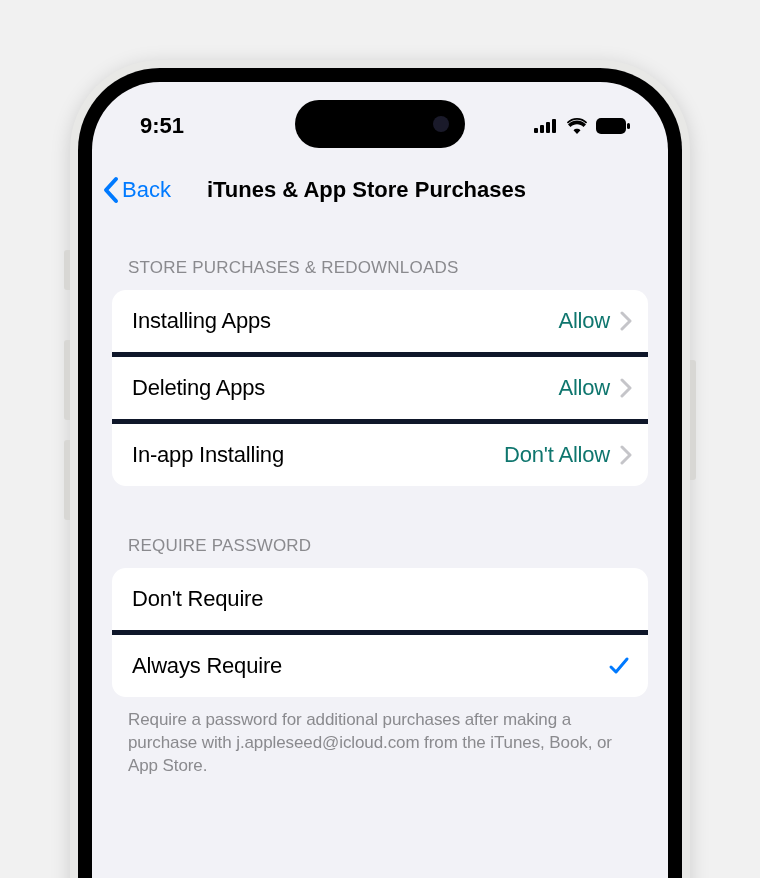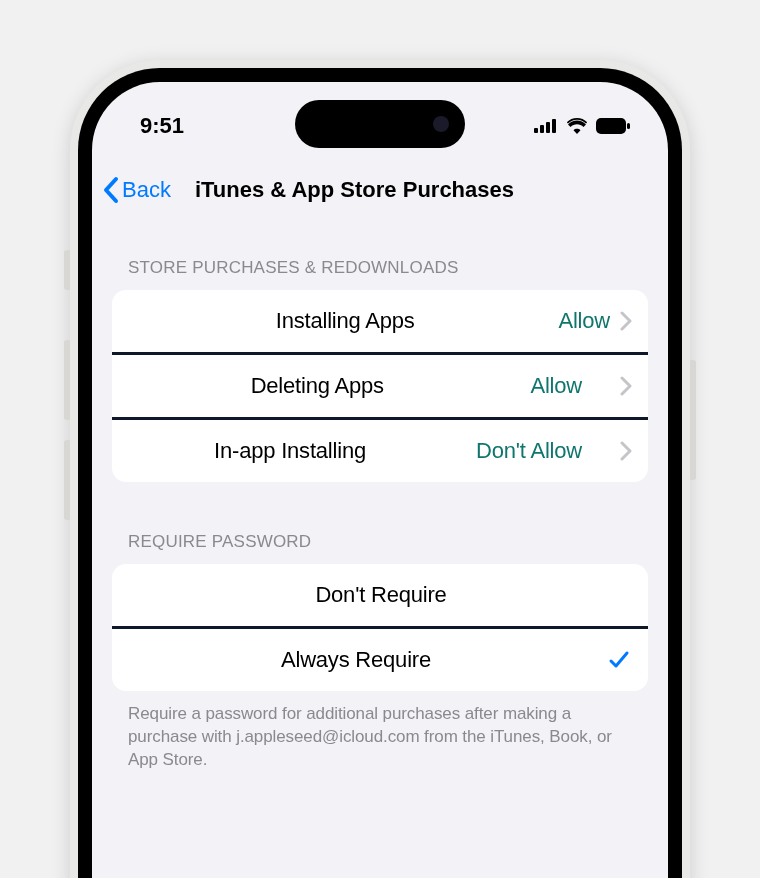--- a/index.html
+++ b/index.html
@@ -123,21 +123,21 @@
     .status-right {
       display: flex;
       align-items: center;
       gap: 8px;
     }
     
     .nav-bar {
       display: flex;
       align-items: center;
       padding: 30px 20px 12px 10px;
-      gap: 4px;
+      gap: 16px;
     }
     
     .back-button {
       display: flex;
       align-items: center;
       color: #007aff;
       font-size: 22px;
       font-weight: 400;
       cursor: pointer;
     }
@@ -168,26 +168,24 @@
       border-radius: 14px;
       overflow: hidden;
     }
     
     .list-item {
       display: flex;
       align-items: center;
       padding: 18px 18px 18px 20px;
       min-height: 62px;
       cursor: pointer;
-      text-align: center;
     }
     
     .list-item + .list-item {
-      border-top: 3px solid #0f172a;
-      gap: 28px;
+      border-top: 5px solid #0f172a;
     }
     
     .list-label {
       font-size: 22px;
       color: #000;
       flex: 1;
       letter-spacing: -0.2px;
     }
     
     .list-value {

